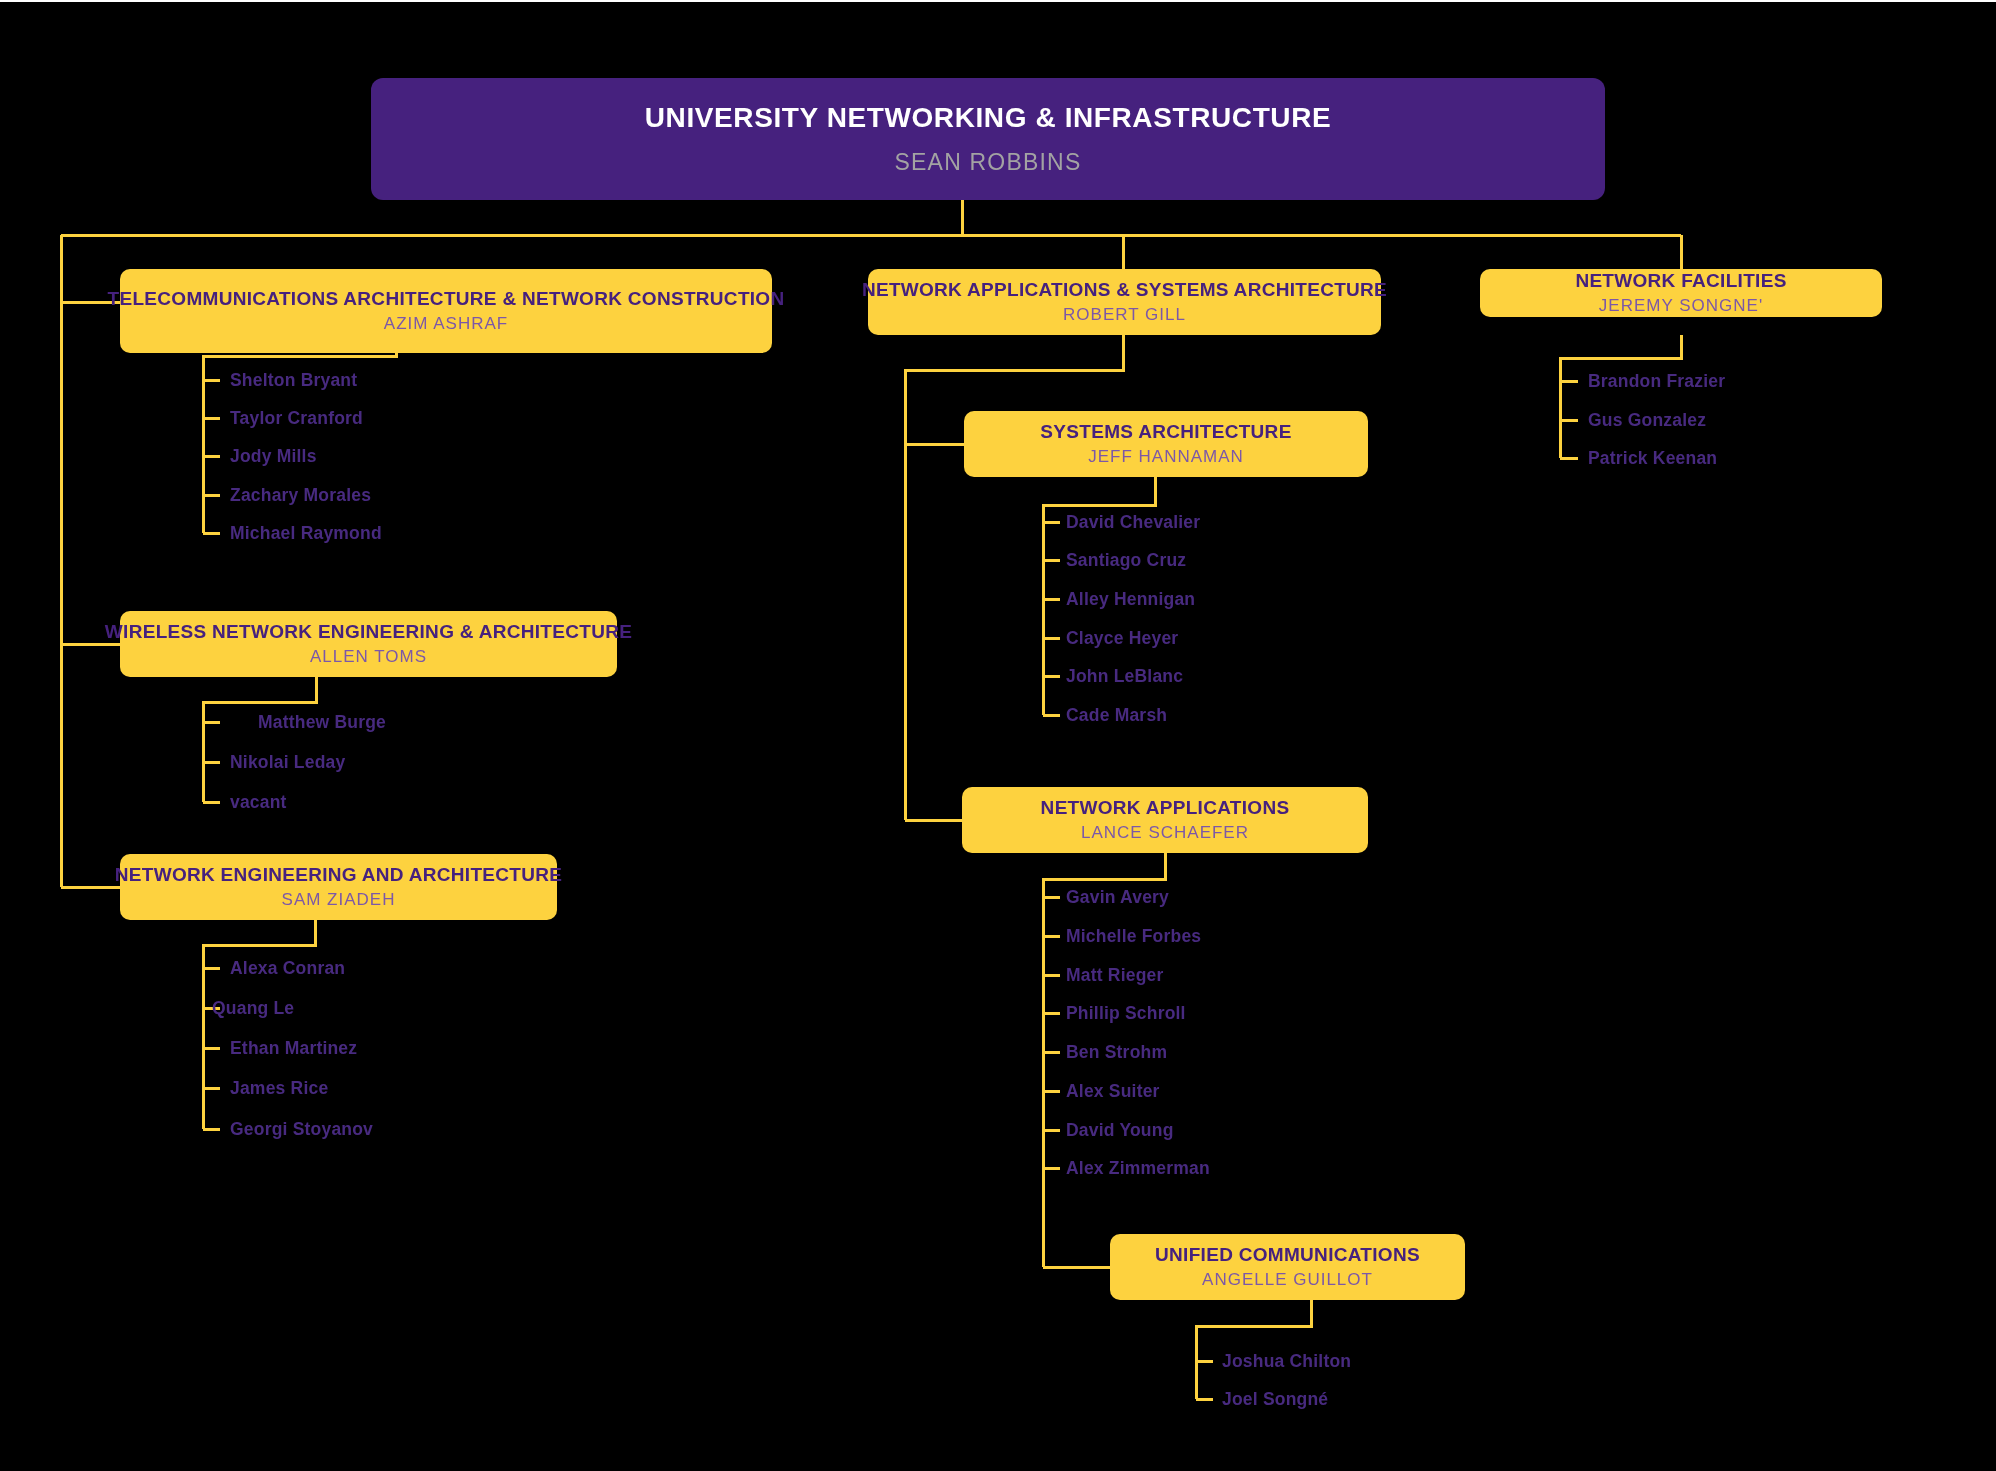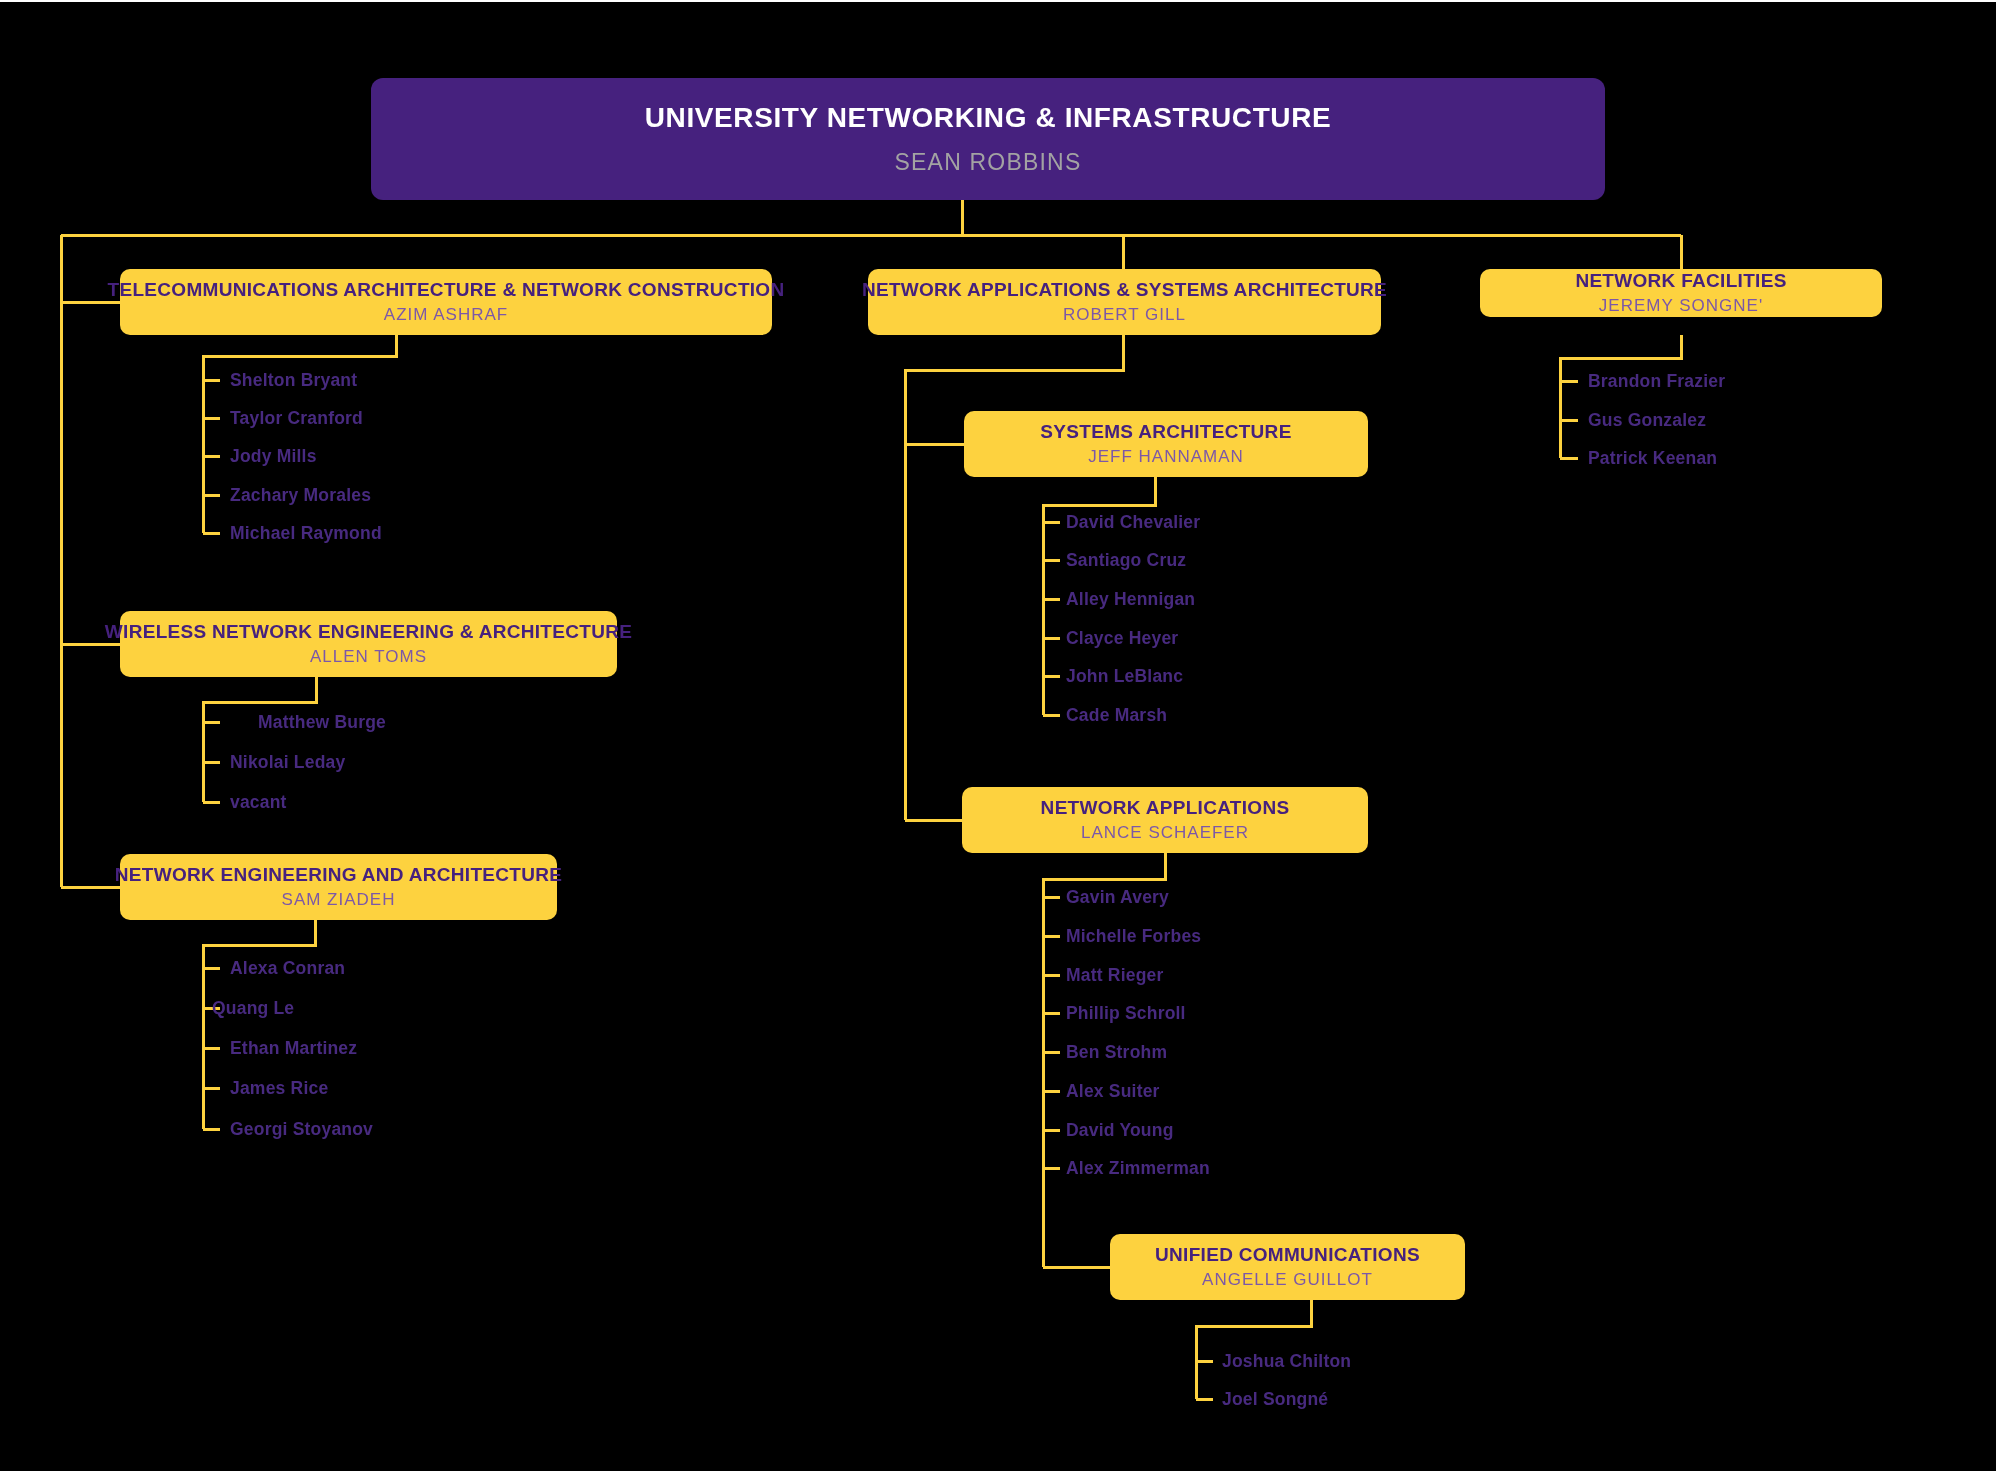--- a/index.html
+++ b/index.html
@@ -55,21 +55,21 @@
     <path d="M1165 851 V877 H1043 V1265 M1043 895 H1060 M1043 934 H1060 M1043 973 H1060 M1043 1011 H1060 M1043 1050 H1060 M1043 1089 H1060 M1043 1128 H1060 M1043 1166 H1060 M1043 1265 H1110"></path>
     <path d="M1311 1298 V1324 H1196 V1397 M1196 1359 H1213 M1196 1397 H1213"></path>
     <path d="M1681 333 V356 H1560 V456 M1560 379 H1578 M1560 418 H1578 M1560 456 H1578"></path>
   </svg>
 
   <div class="node root" style="left:371px;top:76px;width:1234px;height:122px;">
     <div class="title">UNIVERSITY NETWORKING &amp; INFRASTRUCTURE</div>
     <div class="manager">SEAN ROBBINS</div>
   </div>
 
-  <div class="node" style="left:120px;top:267px;width:652px;height:66px;">
+  <div class="node" style="left:120px;top:267px;width:652px;height:84px;">
     <div class="title">TELECOMMUNICATIONS ARCHITECTURE &amp; NETWORK CONSTRUCTION</div>
     <div class="manager">AZIM ASHRAF</div>
   </div>
 
   <div class="node" style="left:120px;top:609px;width:497px;height:66px;">
     <div class="title">WIRELESS NETWORK ENGINEERING &amp; ARCHITECTURE</div>
     <div class="manager">ALLEN TOMS</div>
   </div>
 
   <div class="node" style="left:120px;top:852px;width:437px;height:66px;">

